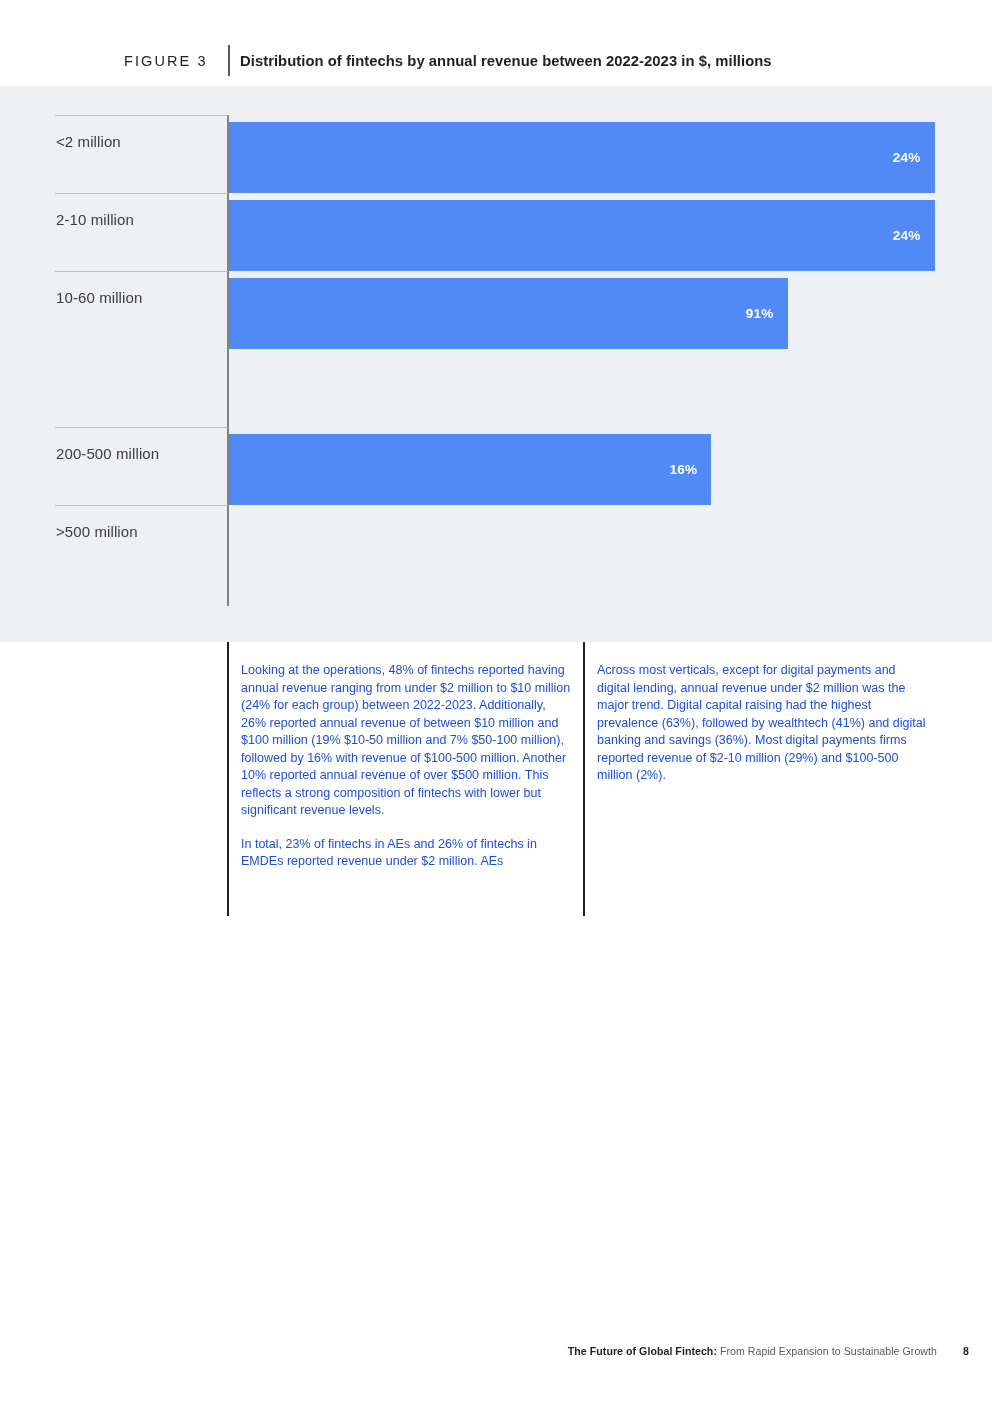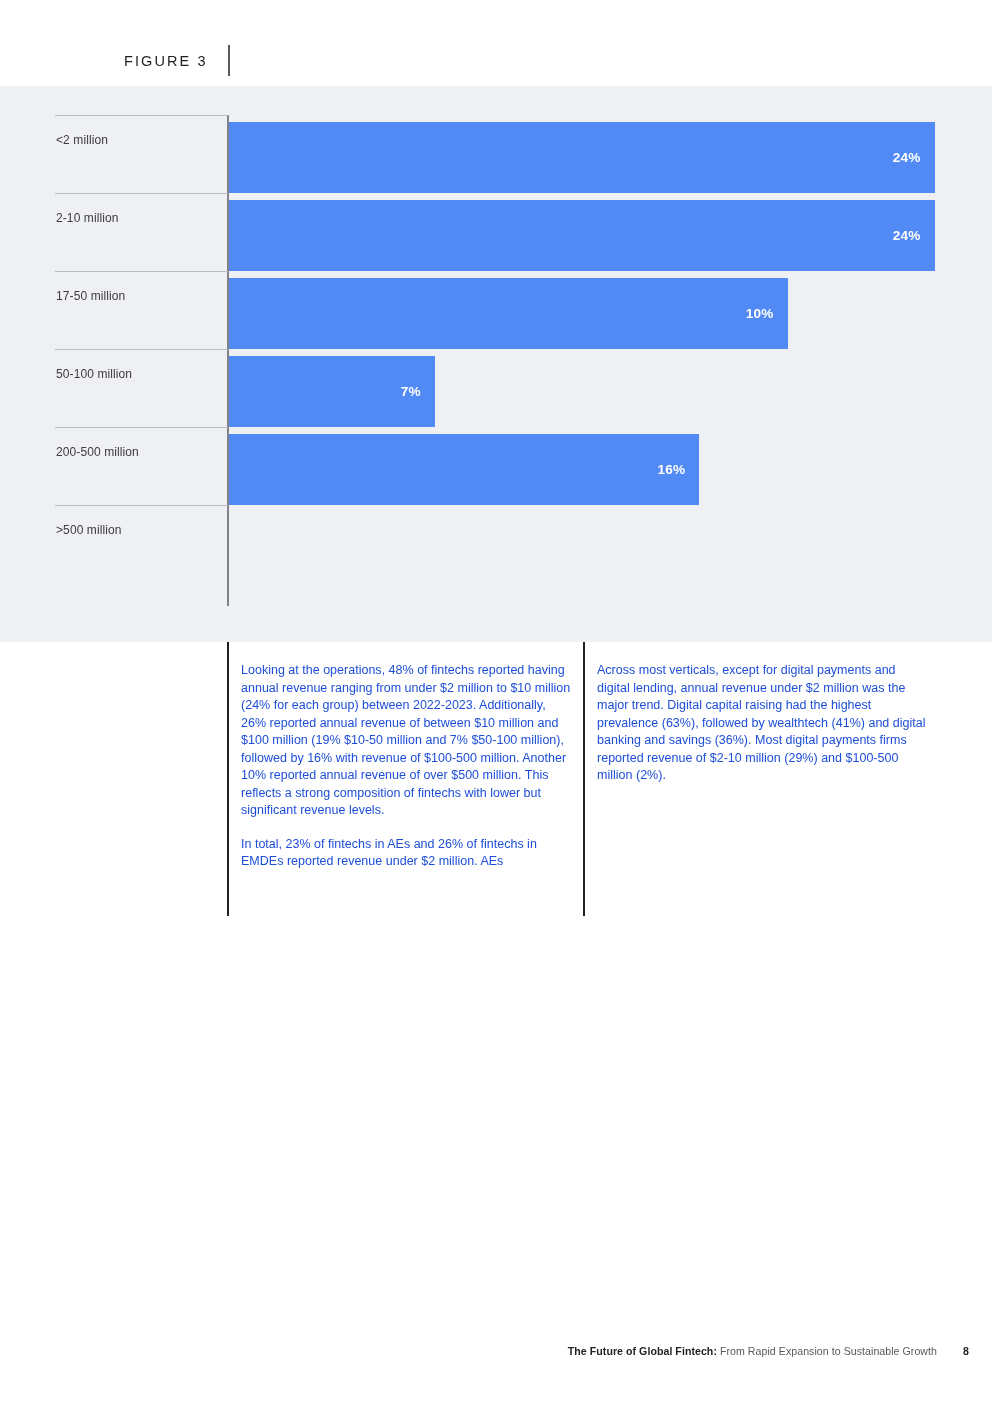--- a/index.html
+++ b/index.html
@@ -98,21 +98,21 @@
     left: 55px;
     top: 0;
     width: 173px;
     height: 1px;
     background: #b9bdc7;
   }
   .row-label {
     position: absolute;
     left: 56px;
     top: 18px;
-    font-size: 12px;
+    font-size: 15px;
     color: #3c3c3c;
     letter-spacing: 0.1px;
     white-space: nowrap;
   }
   .bar {
     position: absolute;
     left: 229px;
     top: 7px;
     height: 71px;
     background: #5189f5;
@@ -192,20 +192,21 @@
     font-size: 10.6px;
     font-weight: 700;
     color: #231f20;
   }
 </style>
 </head>
 <body>
 
 <div id="figure-header">
   <div id="figure-label">FIGURE 3</div>
+  <div id="figure-title">Distribution of fintechs by annual revenue between 2022-2023 in $, millions</div>
 </div>
 <div id="figure-rule"></div>
 
 <div id="chart-panel">
   <div id="chart-plot">
     <div id="chart-axis"></div>
 
   <div class="chart-row" style="top: 29px;">
         <div class="row-sep"></div>
         <div class="row-label">&lt;2 million</div>
@@ -215,36 +216,29 @@
       </div>
       <div class="chart-row" style="top: 107px;">
         <div class="row-sep"></div>
         <div class="row-label">2-10 million</div>
         <div class="bar" style="width: 705.6px; background: rgb(81, 137, 245);">
           <div class="bar-value">24%</div>
         </div>
       </div>
       <div class="chart-row" style="top: 185px;">
         <div class="row-sep"></div>
-        <div class="row-label">17-50 million</div>
+        <div class="row-label">10-60 million</div>
         <div class="bar" style="width: 558.6px; background: rgb(81, 137, 245);">
-          <div class="bar-value">10%</div>
-        </div>
-      </div>
-      <div class="chart-row" style="top: 263px;">
-        <div class="row-sep"></div>
-        <div class="row-label">50-100 million</div>
-        <div class="bar" style="width: 205.8px; background: rgb(81, 137, 245);">
-          <div class="bar-value">7%</div>
+          <div class="bar-value">91%</div>
         </div>
       </div>
       <div class="chart-row" style="top: 341px;">
         <div class="row-sep"></div>
         <div class="row-label">200-500 million</div>
-        <div class="bar" style="width: 470.4px; background: rgb(81, 137, 245);">
+        <div class="bar" style="width: 470.4px; background: rgb(81, 137, 245); padding-left: 12px;">
           <div class="bar-value">16%</div>
         </div>
       </div>
       <div class="chart-row" style="top: 419px;">
         <div class="row-sep"></div>
         <div class="row-label">&gt;500 million</div>
       </div>
     </div>
 </div>
 

